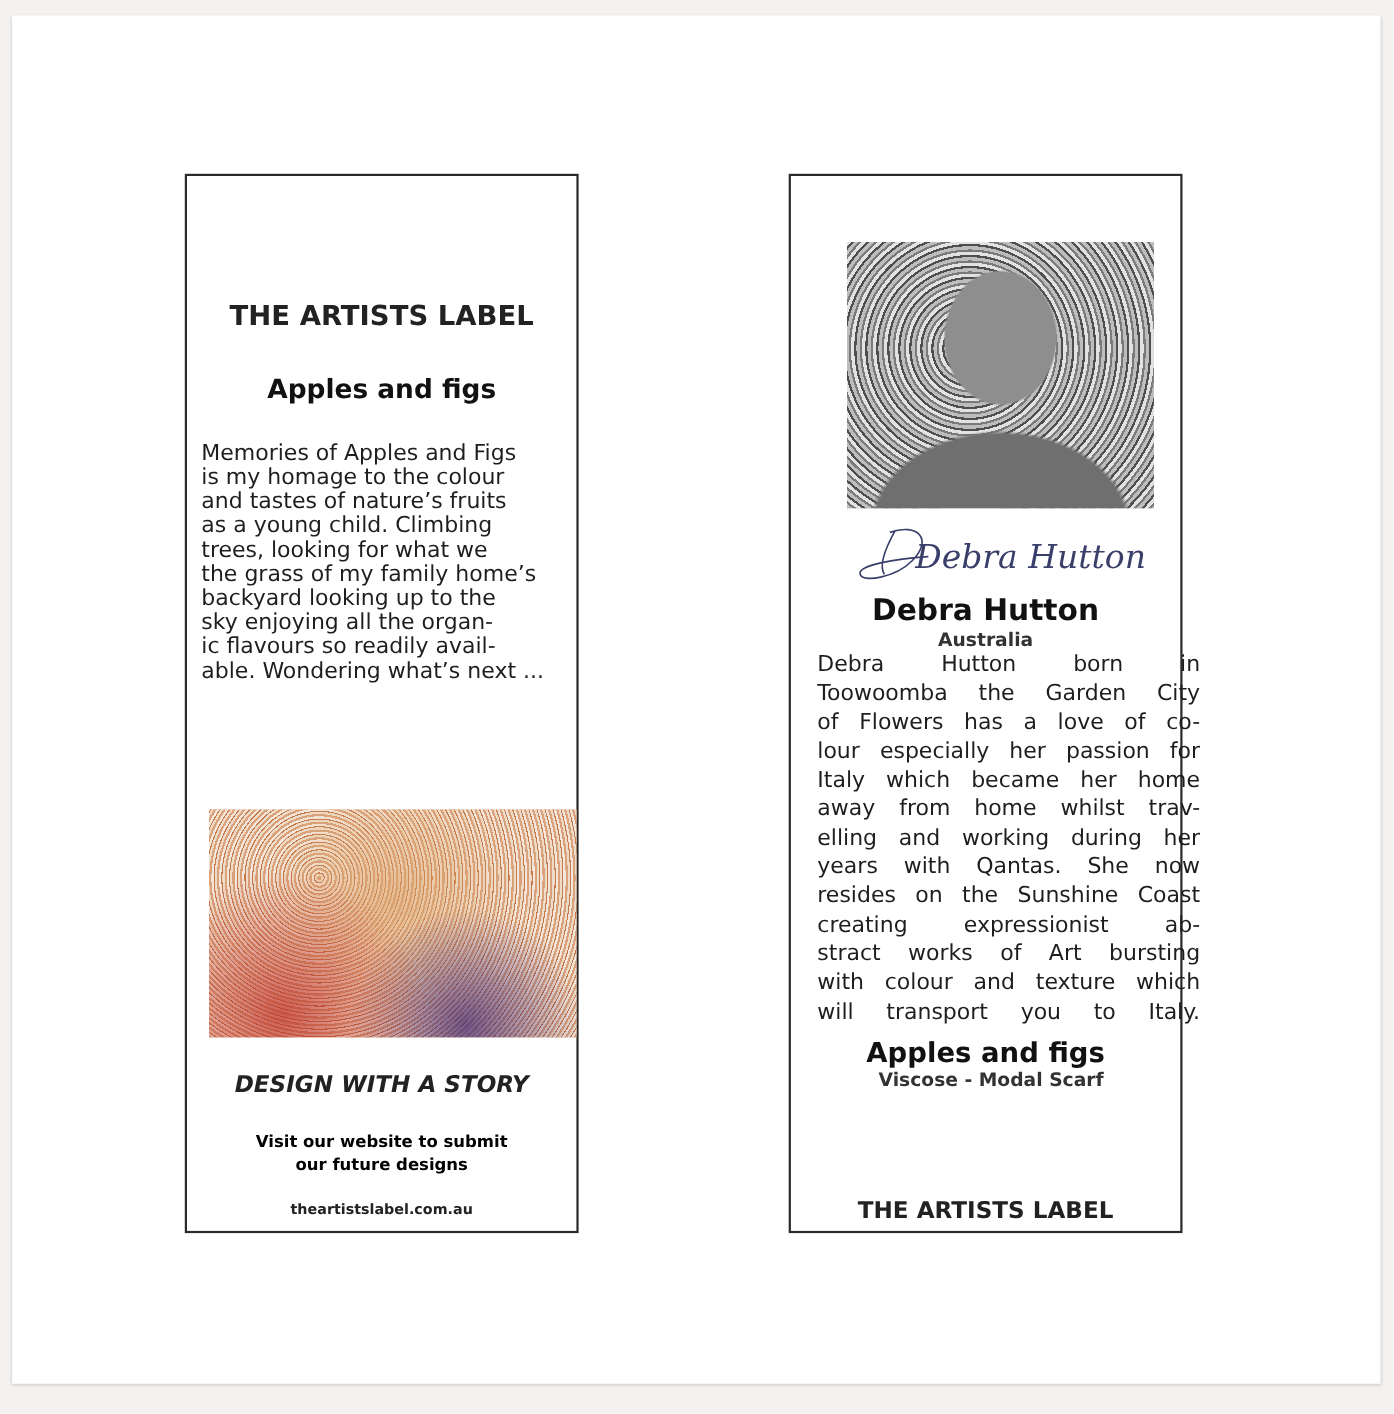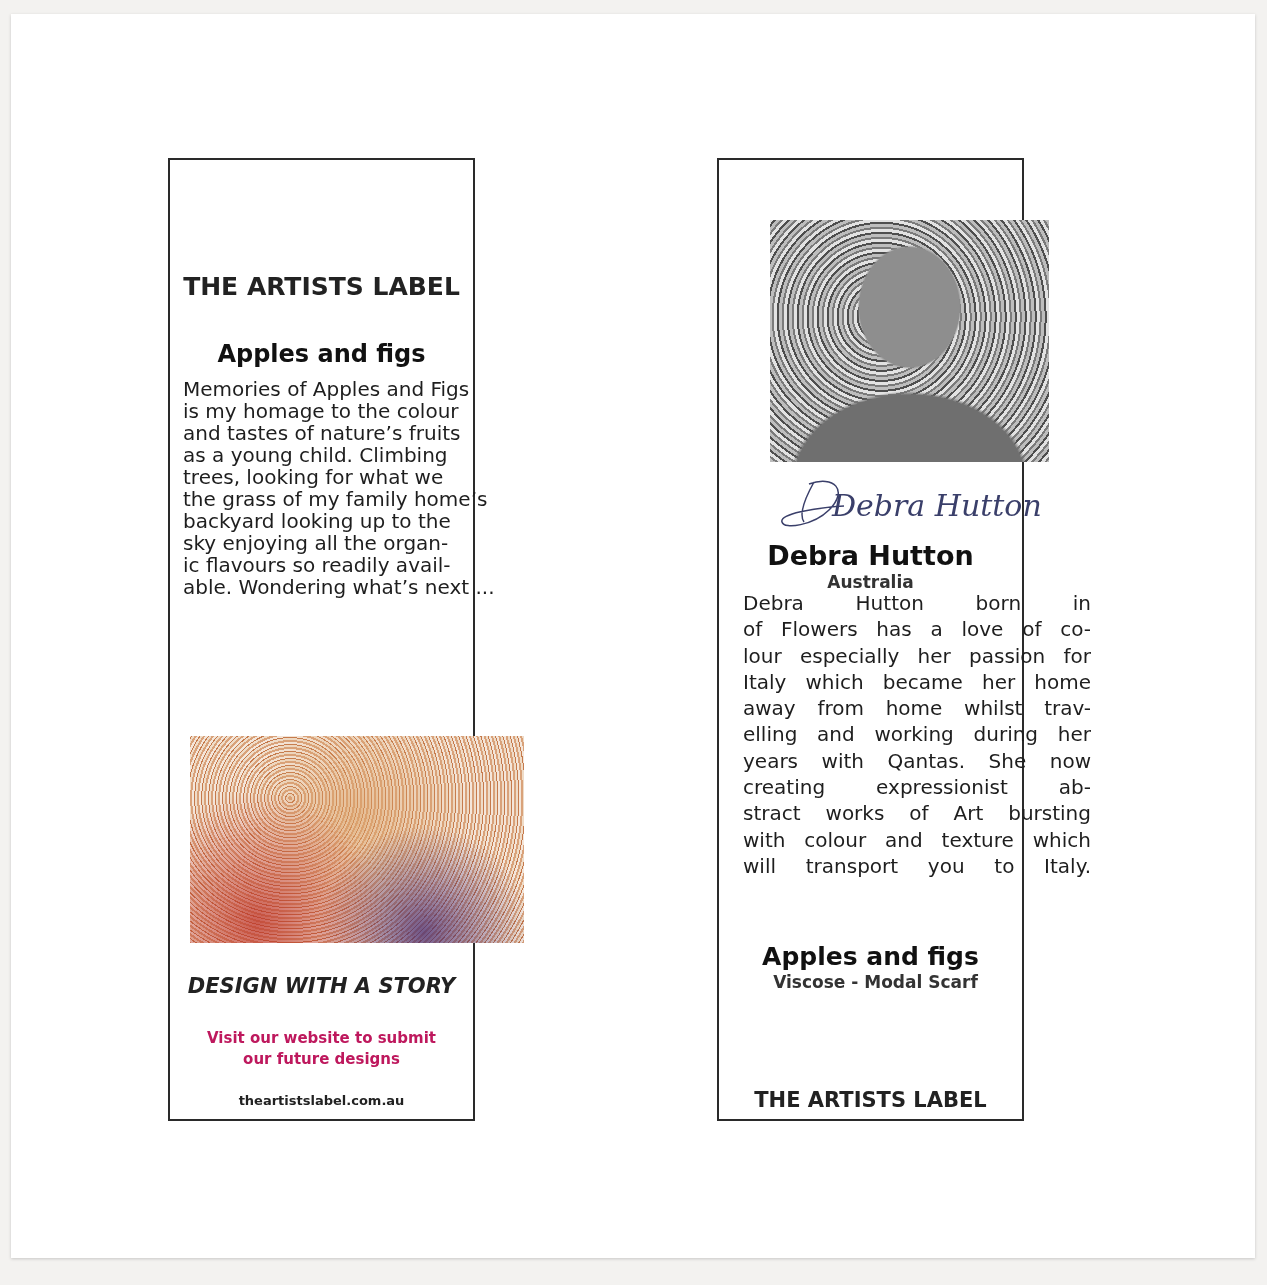--- a/index.html
+++ b/index.html
@@ -1,41 +1,41 @@
 <!DOCTYPE html>
 <html><head>
 <meta charset="utf-8">
 <style>
   html,body{margin:0;padding:0;}
   body{width:1267px;height:1285px;background:#f3f2f0;position:relative;font-family:"DejaVu Sans",sans-serif;color:#1e1e1e;overflow:hidden;}
   .page{position:absolute;left:11px;top:14px;width:1244px;height:1244px;background:#fff;box-shadow:0 1px 3px rgba(0,0,0,0.18);}
-  .card{position:absolute;top:144px;width:307px;height:963px;border:2px solid #2a2a2a;background:#fff;box-sizing:border-box;}
+  .card{position:absolute;top:144px;width:358px;height:963px;border:2px solid #2a2a2a;background:#fff;box-sizing:border-box;}
   .card-left{left:157px;}
   .card-right{left:706px;}
   .center{text-align:center;}
   .abs{position:absolute;left:0;right:0;}
   .brand{font-weight:bold;font-size:25px;letter-spacing:0px;color:#222;}
   .title{font-weight:bold;font-size:24px;color:#111;}
   .body-text{position:absolute;font-size:20px;line-height:22px;text-align:justify;text-align-last:justify;color:#1e1e1e;}
-  .body-text.lastleft{text-align-last:left;}
+  .body-text.lastleft{text-align-last:left;margin-top:22px;}
   .painting{position:absolute;left:20px;top:576px;width:334px;height:207px;
     background:
       radial-gradient(circle at 20% 90%, rgba(190,50,40,0.75) 0, rgba(190,50,40,0) 40%),
       radial-gradient(circle at 70% 95%, rgba(70,40,110,0.75) 0, rgba(70,40,110,0) 35%),
       radial-gradient(circle at 50% 40%, rgba(220,160,100,0.6) 0, rgba(220,160,100,0) 55%),
       repeating-radial-gradient(circle at 30% 30%, #d9a27a 0 2px, #efdcc8 2px 4px, #c57a4c 4px 5px, #f4e6da 5px 7px),
       #d9a27a;}
   .photo{position:absolute;left:51px;top:60px;width:279px;height:242px;
     background:
       radial-gradient(ellipse 52px 62px at 50% 36%, #8e8e8e 0, #8e8e8e 96%, rgba(0,0,0,0) 100%),
       radial-gradient(ellipse 120px 90px at 50% 108%, #6f6f6f 0, #6f6f6f 96%, rgba(0,0,0,0) 100%),
       repeating-radial-gradient(circle at 40% 40%, #bdbdbd 0 3px, #4e4e4e 3px 5px, #e2e2e2 5px 8px, #7a7a7a 8px 10px),
       #999;}
   .signature{position:absolute;left:55px;top:310px;width:270px;height:64px;}
-  .small-bold{font-weight:bold;font-size:15px;color:#be185d;}
+  .small-bold{font-weight:bold;font-size:15px;color:#000000;}
   .tiny-bold{font-weight:bold;font-size:17px;color:#333;}
 </style>
 </head>
 <body>
 
 <div class="page">
 
   <div class="card card-left">
     <div class="abs center brand" style="top:112px;">THE ARTISTS LABEL</div>
     <div class="abs center title" style="top:180px;">Apples and figs</div>
@@ -63,26 +63,28 @@
   <div class="card card-right">
     <div class="photo" title="Portrait of Debra Hutton"></div>
     <svg class="signature" viewBox="0 0 270 64">
       <path d="M40 12 C 30 30, 25 45, 30 52 M 35 14 C 60 5, 75 20, 55 40 C 40 55, 10 60, 8 52 C 5 44, 40 38, 70 36" stroke="#3a3f6a" stroke-width="1.5" fill="none"></path>
       <text x="58" y="46" font-family="DejaVu Serif, serif" font-style="italic" font-size="30" fill="#3a3f6a">Debra Hutton</text>
     </svg>
     <div class="abs center" style="top:380px;font-weight:bold;font-size:27px;color:#111;">Debra Hutton</div>
     <div class="abs center tiny-bold" style="top:412px;">Australia</div>
     <div class="body-text" style="left:24px;top:430px;width:348px;line-height:26.3px;font-size:20px;">
       <div>Debra Hutton born in</div>
+      <div>Toowoomba the Garden City</div>
       <div>of Flowers has a love of co-</div>
       <div>lour especially her passion for</div>
       <div>Italy which became her home</div>
       <div>away from home whilst trav-</div>
       <div>elling and working during her</div>
       <div>years with Qantas. She now</div>
+      <div>resides on the Sunshine Coast</div>
       <div>creating expressionist ab-</div>
       <div>stract works of Art bursting</div>
       <div>with colour and texture which</div>
       <div>will transport you to Italy.</div>
     </div>
     <div class="abs center" style="top:782px;font-weight:bold;font-size:25px;color:#111;">Apples and figs</div>
     <div class="abs center tiny-bold" style="top:812px;padding-left:10px;">Viscose - Modal Scarf</div>
     <div class="abs center" style="top:928px;font-weight:bold;font-size:21px;color:#222;">THE ARTISTS LABEL</div>
   </div>
 

